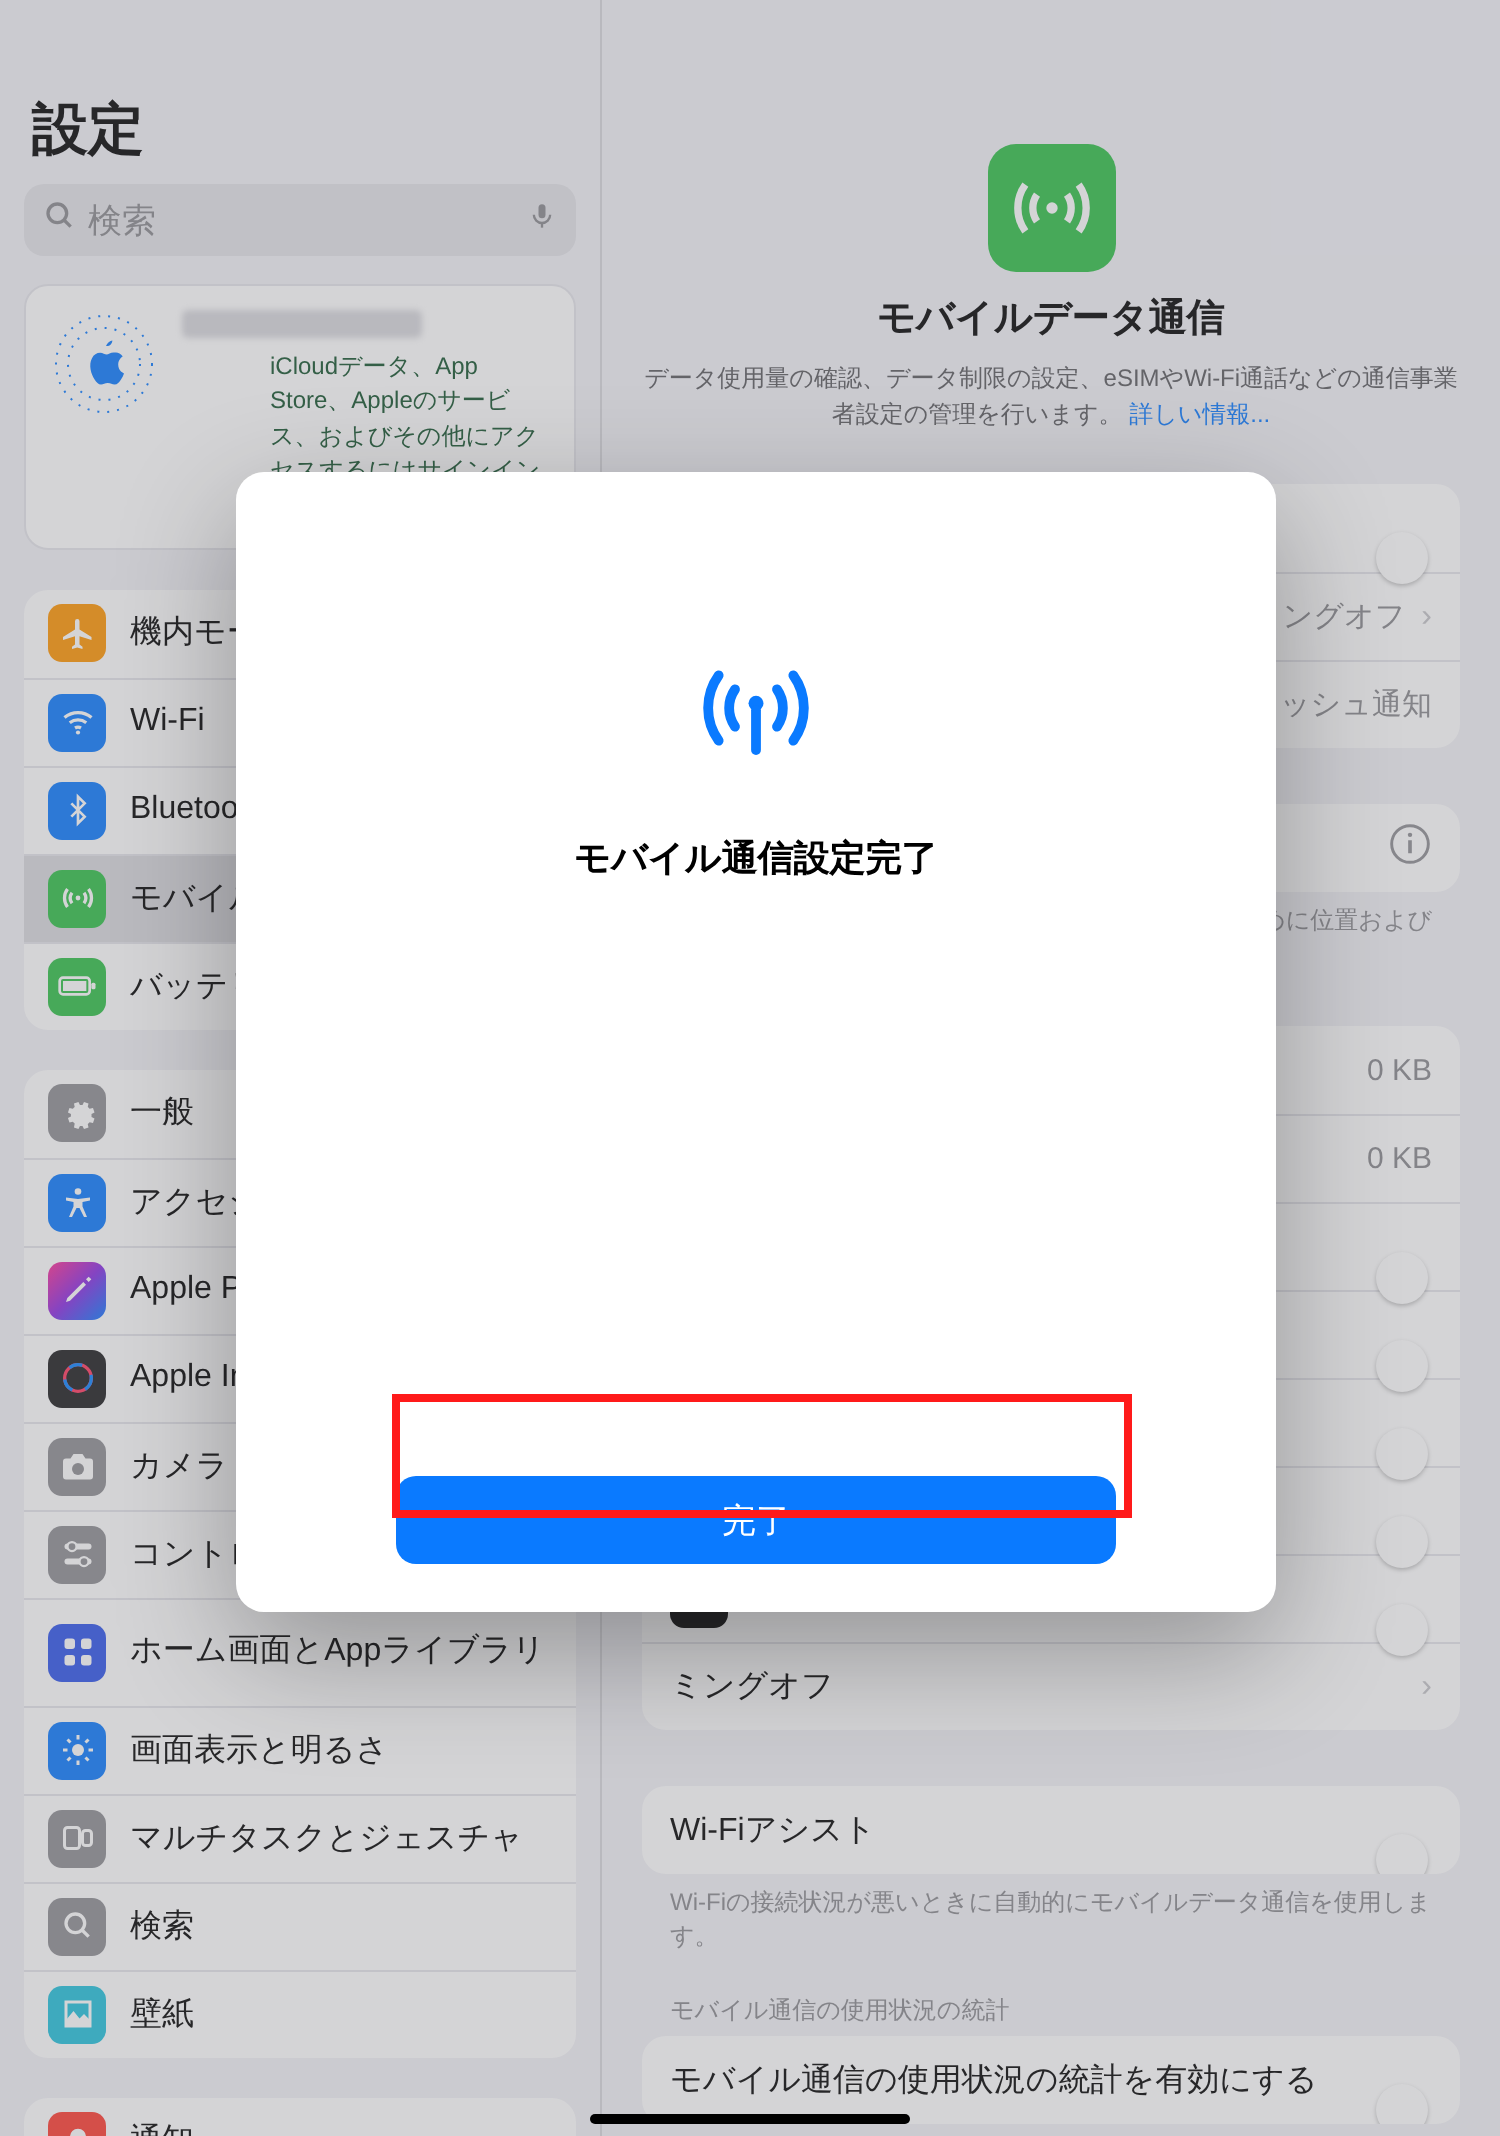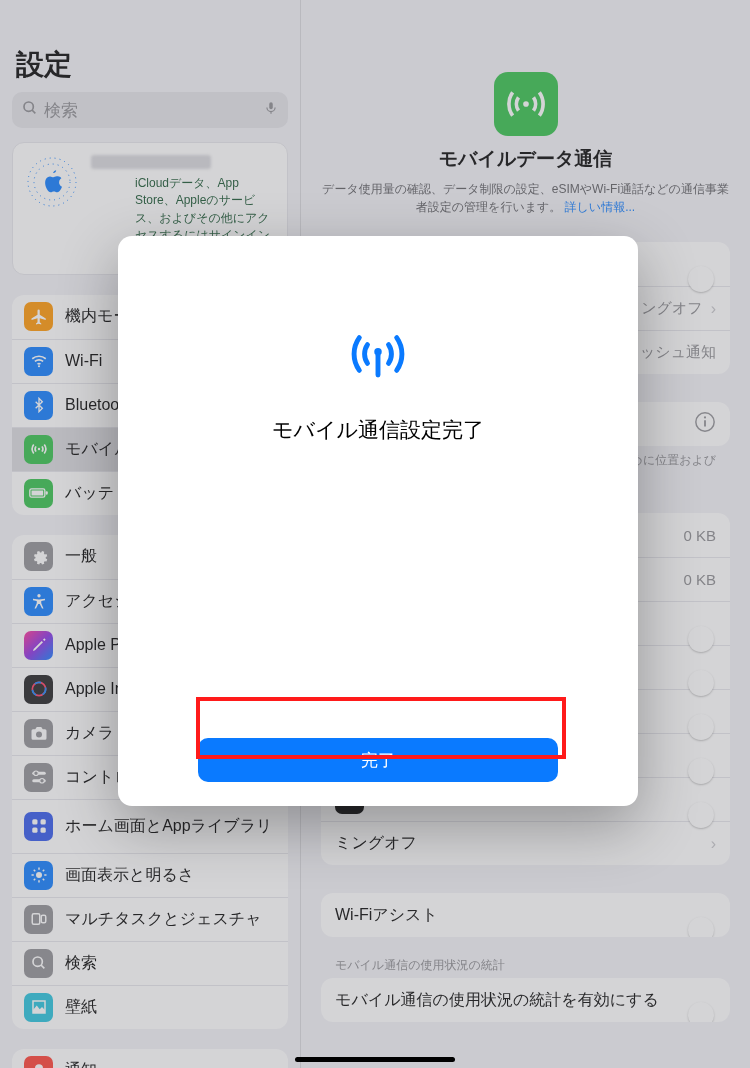--- a/index.html
+++ b/index.html
@@ -36,21 +36,21 @@
   .prow .chev { margin-left:8px; color:#c5c5c9; }
   .prow .info { margin-left:auto; color:#c5c5c9; }
   .prow .aicn { width:29px; height:29px; border-radius:7px; margin-right:12px; flex:0 0 29px; display:flex; align-items:center; justify-content:center; color:#fff; font-weight:600; }
   .footer-note { font-size:12px; color:#8a8a8e; padding:6px 14px 0; }
   .section-title { font-size:12px; color:#8a8a8e; padding:20px 14px 4px; }
   .toggle { width:50px; height:30px; border-radius:15px; background:#30c048; position:relative; }
   .toggle::after { content:""; position:absolute; right:2px; top:2px; width:26px; height:26px; background:#fff; border-radius:50%; box-shadow:0 1px 2px rgba(0,0,0,0.25); }
   .dim { position:absolute; inset:0; background:rgba(120,120,128,0.32); }
   .modal { position:absolute; left:118px; top:236px; width:520px; height:570px; background:#fff; border-radius:14px; box-shadow:0 20px 60px rgba(0,0,0,0.3); padding:30px 28px 24px; display:flex; flex-direction:column; align-items:center; }
   .modal .ant { margin-top:60px; color:#0a7aff; }
-  .modal h3 { font-size:21px; font-weight:400; margin-top:30px; }
+  .modal h3 { font-size:18px; font-weight:700; margin-top:30px; }
   .modal p { font-size:15px; margin-top:14px; text-align:center; }
   .modal .done { margin-top:auto; width:360px; height:44px; border-radius:10px; background:#0a7aff; color:#fff; font-size:17px; display:flex; align-items:center; justify-content:center; border:none; cursor:pointer; }
   .highlight { position:absolute; border:4px solid #ff1a1a; pointer-events:none; }
   .home-ind { position:absolute; left:50%; bottom:6px; transform:translateX(-50%); width:160px; height:5px; background:#000; border-radius:3px; }
 </style>
 </head>
 <body>
 <div class="root">
 
 <div class="sidebar">
@@ -342,20 +342,21 @@
         <span class="chev" style="margin-left:auto">›</span>
       </div>
     </div>
 
     <div class="plist" style="margin-top:28px">
       <div class="prow">
         <span>Wi-Fiアシスト</span>
         <span class="tog"><span class="toggle"></span></span>
       </div>
     </div>
+    <div class="footer-note">Wi-Fiの接続状況が悪いときに自動的にモバイルデータ通信を使用します。</div>
 
     <div class="section-title">モバイル通信の使用状況の統計</div>
     <div class="plist" style="margin-top:0">
       <div class="prow">
         <span>モバイル通信の使用状況の統計を有効にする</span>
         <span class="tog"><span class="toggle"></span></span>
       </div>
     </div>
   </div>
 </div>

